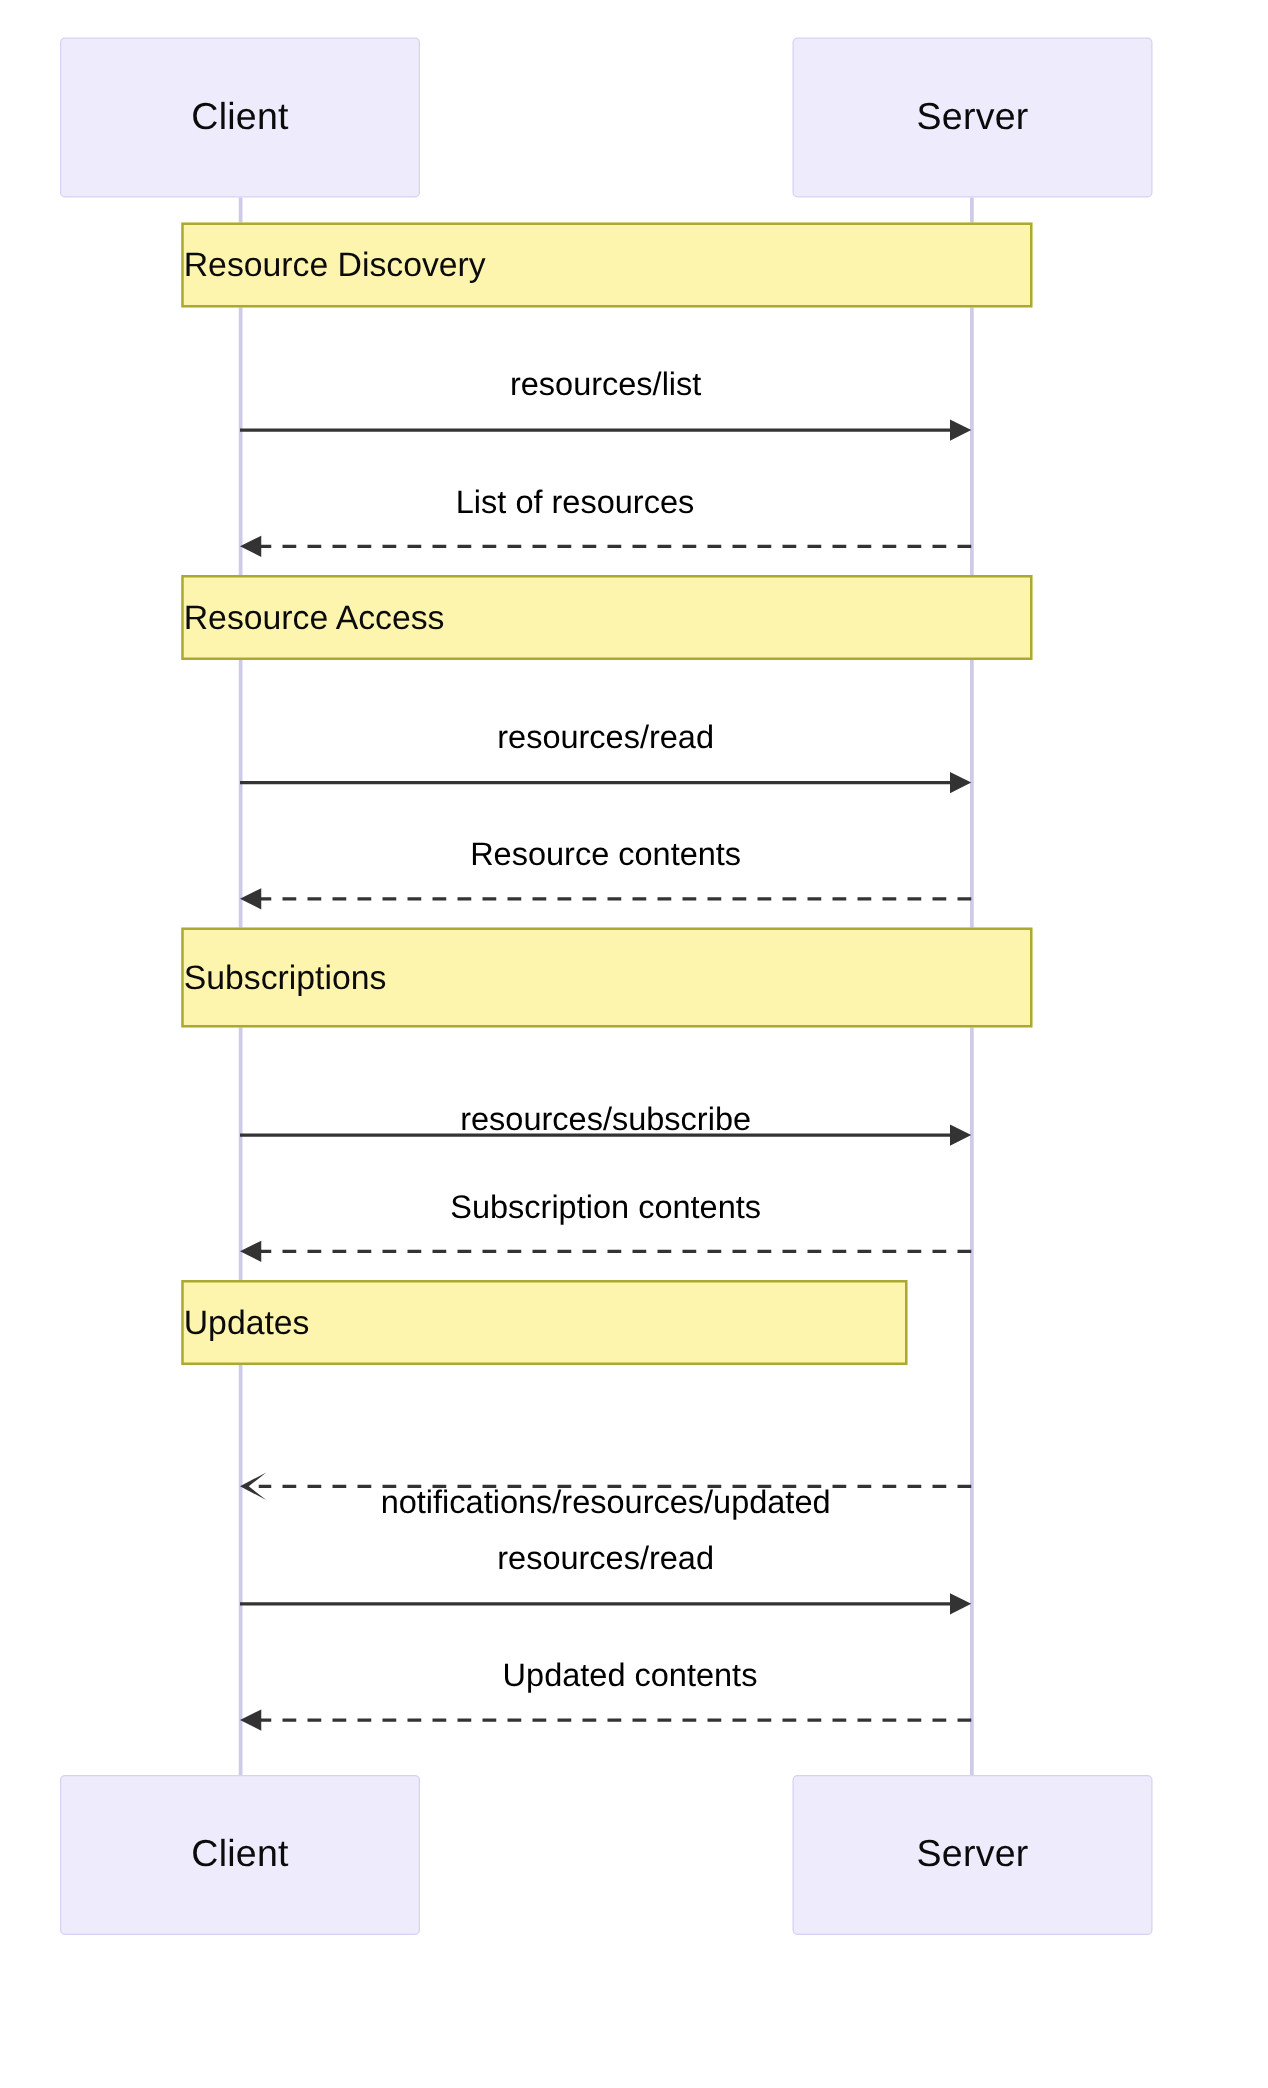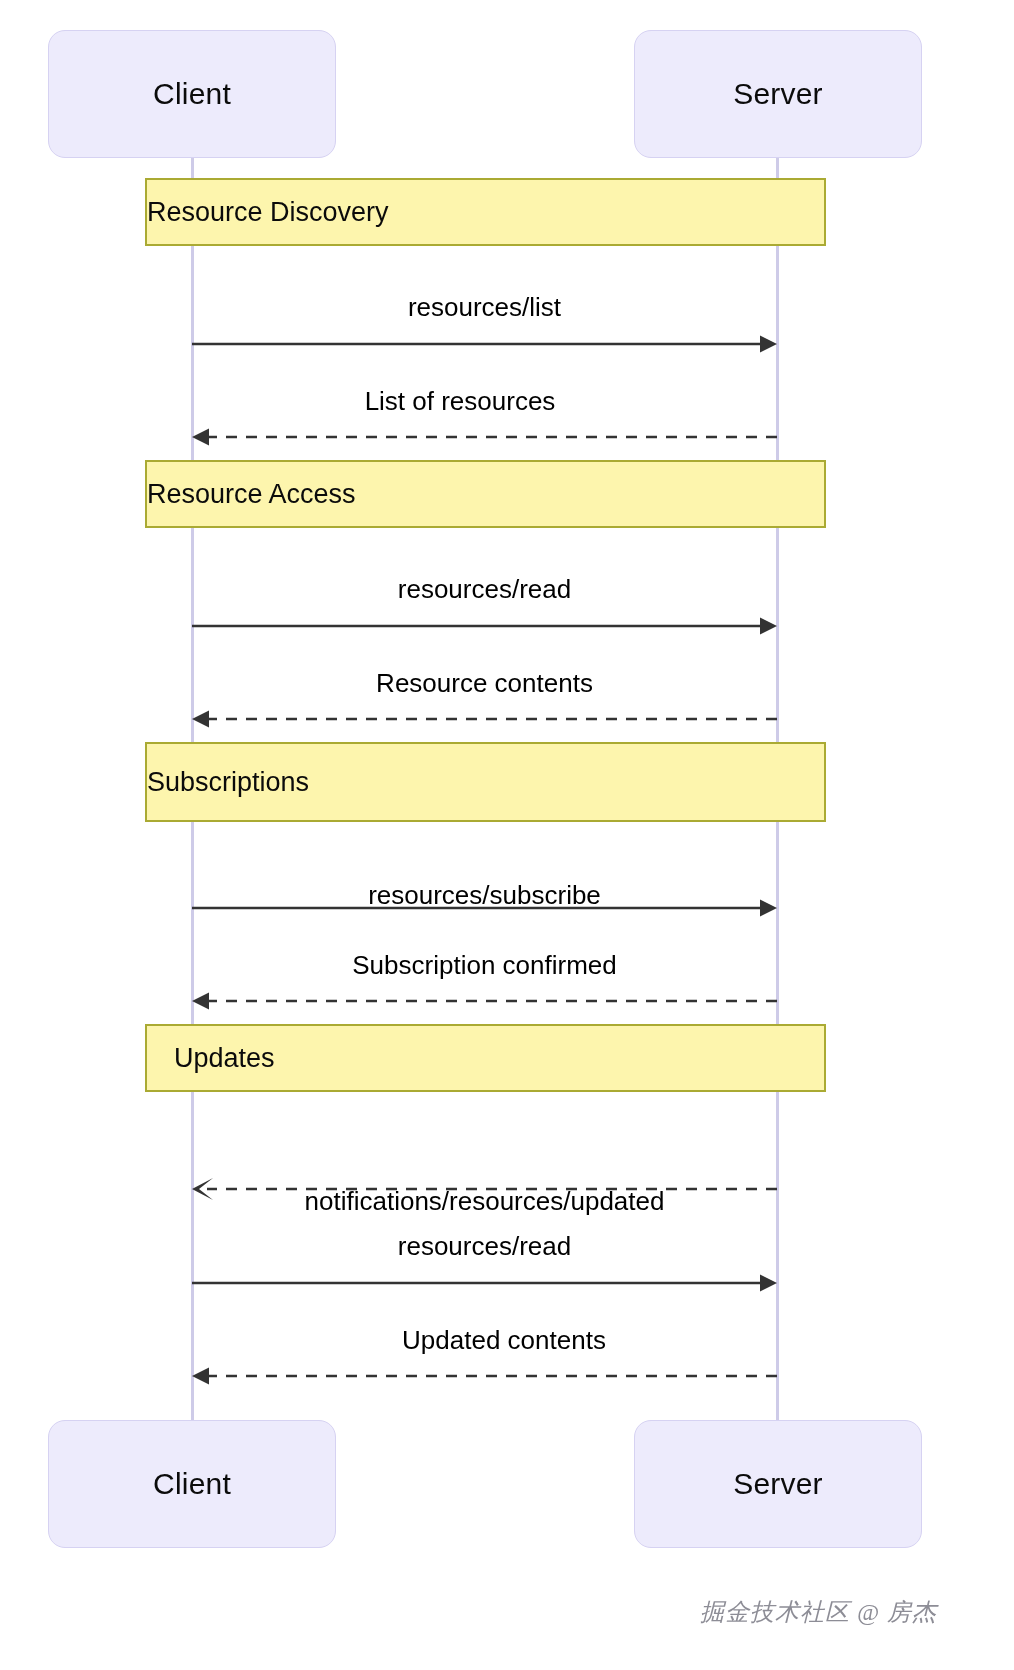--- a/index.html
+++ b/index.html
@@ -20,21 +20,21 @@
     left: 0;
     top: 0;
     width: 1014px;
     height: 1670px;
   }
 
   .participant-box {
     position: absolute;
     background: #EDEBFC;
     border: 1.5px solid #D6D2F2;
-    border-radius: 17px;
+    border-radius: 4px;
     box-sizing: border-box;
     display: flex;
     align-items: center;
     justify-content: center;
   }
   .participant-label {
     font-size: 30px;
     color: #0b0b0b;
     letter-spacing: 0.2px;
   }
@@ -107,21 +107,21 @@
   <div id="sections-layer">
       <div class="section-bar" style="left: 145px; top: 178px; width: 681px; height: 68px; background: rgb(253, 245, 173); border-color: rgb(170, 170, 51);">
         <span class="section-label">Resource Discovery</span>
       </div>
       <div class="section-bar" style="left: 145px; top: 460px; width: 681px; height: 68px; background: rgb(253, 245, 173); border-color: rgb(170, 170, 51);">
         <span class="section-label">Resource Access</span>
       </div>
       <div class="section-bar" style="left: 145px; top: 742px; width: 681px; height: 80px; background: rgb(253, 245, 173); border-color: rgb(170, 170, 51);">
         <span class="section-label">Subscriptions</span>
       </div>
-      <div class="section-bar" style="left: 145px; top: 1024px; width: 681px; height: 68px; background: rgb(253, 245, 173); border-color: rgb(170, 170, 51); padding-left: 27px;">
+      <div class="section-bar" style="left: 145px; top: 1024px; width: 581px; height: 68px; background: rgb(253, 245, 173); border-color: rgb(170, 170, 51);">
         <span class="section-label">Updates</span>
       </div>
     </div>
 
   <div id="messages-layer">
       <div class="msg-label" style="left: 484.5px; top: 292px;">resources/list</div>
       <svg class="arrow-svg" width="1014" height="30" style="left: 0px; top: 329px;">
         <line x1="192" y1="15" x2="762" y2="15" stroke="#333333" stroke-width="2.6"></line>
         <polygon points="777,15 760,6.5 760,23.5" fill="#333333"></polygon>
       </svg>
@@ -138,21 +138,21 @@
       <div class="msg-label" style="left: 484.5px; top: 668px;">Resource contents</div>
       <svg class="arrow-svg" width="1014" height="30" style="left: 0px; top: 704px;">
         <line x1="777" y1="15" x2="207" y2="15" stroke="#333333" stroke-width="2.6" stroke-dasharray="11,9"></line>
         <polygon points="192,15 209,6.5 209,23.5" fill="#333333"></polygon>
       </svg>
       <div class="msg-label" style="left: 484.5px; top: 880px;">resources/subscribe</div>
       <svg class="arrow-svg" width="1014" height="30" style="left: 0px; top: 893px;">
         <line x1="192" y1="15" x2="762" y2="15" stroke="#333333" stroke-width="2.6"></line>
         <polygon points="777,15 760,6.5 760,23.5" fill="#333333"></polygon>
       </svg>
-      <div class="msg-label" style="left: 484.5px; top: 950px;">Subscription confirmed</div>
+      <div class="msg-label" style="left: 484.5px; top: 950px;">Subscription contents</div>
       <svg class="arrow-svg" width="1014" height="30" style="left: 0px; top: 986px;">
         <line x1="777" y1="15" x2="207" y2="15" stroke="#333333" stroke-width="2.6" stroke-dasharray="11,9"></line>
         <polygon points="192,15 209,6.5 209,23.5" fill="#333333"></polygon>
       </svg>
       <div class="msg-label" style="left: 484.5px; top: 1138px; margin-top: 48px;">notifications/resources/updated</div>
       <svg class="arrow-svg" width="1014" height="30" style="left: 0px; top: 1174px;">
         <line x1="777" y1="15" x2="207" y2="15" stroke="#333333" stroke-width="2.6" stroke-dasharray="11,9"></line>
         <polygon points="192,15 213,4 199,15 213,26" fill="#333333"></polygon>
       </svg>
       <div class="msg-label" style="left: 484.5px; top: 1231px;">resources/read</div>
@@ -160,15 +160,14 @@
         <line x1="192" y1="15" x2="762" y2="15" stroke="#333333" stroke-width="2.6"></line>
         <polygon points="777,15 760,6.5 760,23.5" fill="#333333"></polygon>
       </svg>
       <div class="msg-label" style="left: 504px; top: 1325px;">Updated contents</div>
       <svg class="arrow-svg" width="1014" height="30" style="left: 0px; top: 1361px;">
         <line x1="777" y1="15" x2="207" y2="15" stroke="#333333" stroke-width="2.6" stroke-dasharray="11,9"></line>
         <polygon points="192,15 209,6.5 209,23.5" fill="#333333"></polygon>
       </svg>
     </div>
 
-  <div class="watermark" id="watermark" style="left: 700px; top: 1596px;">掘金技术社区 @ 房杰</div>
 
 </div>
 
 </body></html>

